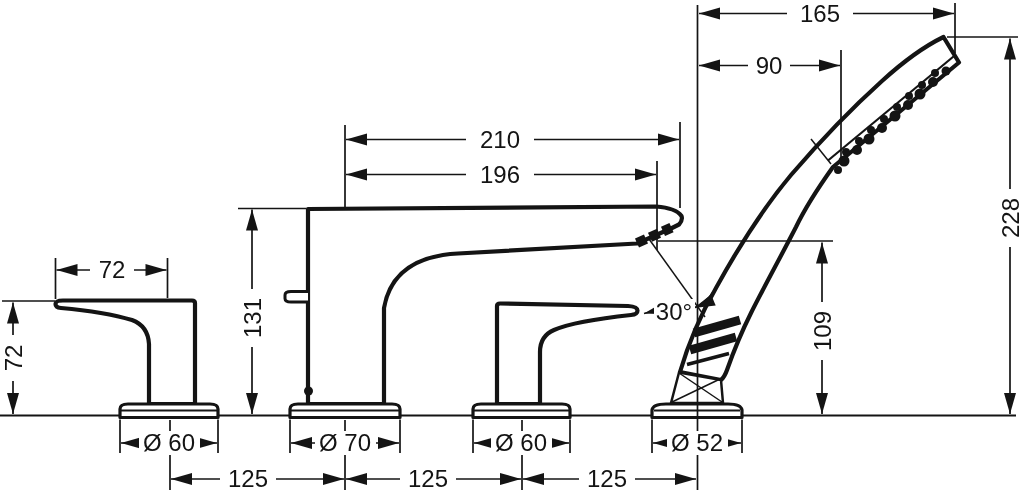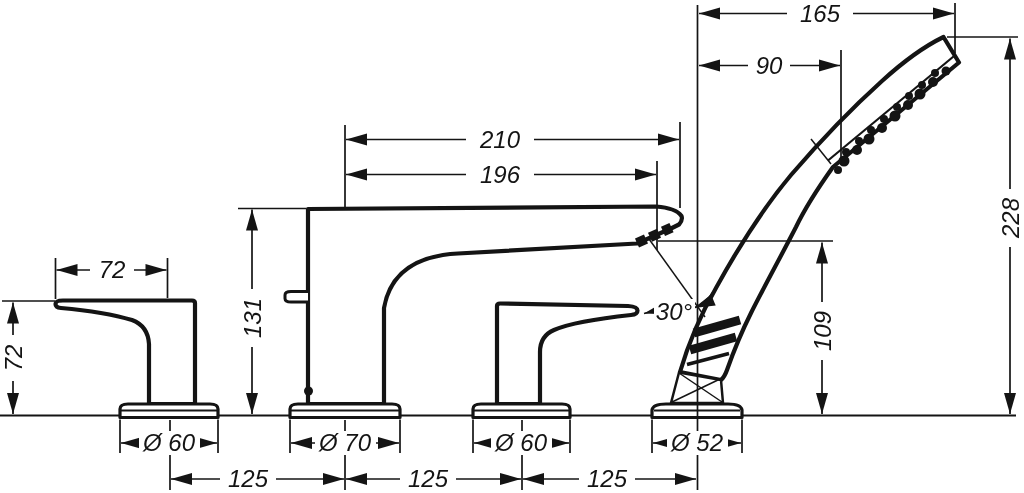--- a/index.html
+++ b/index.html
@@ -1,16 +1,16 @@
 <!DOCTYPE html>
 <html><head>
 <meta charset="utf-8">
 <style>
   html,body{margin:0;padding:0;background:#ffffff;}
-  .stage{width:1024px;height:493px;position:relative;background:#fff;overflow:hidden;font-style:italic;}
+  .stage{width:1024px;height:493px;position:relative;background:#fff;overflow:hidden;}
   svg{display:block;}
   .outline{fill:#ffffff;stroke:#141414;stroke-width:4.2;stroke-linejoin:round;}
   .plate{fill:#ffffff;stroke:#141414;stroke-width:3.2;stroke-linejoin:round;}
   .inner{stroke:#141414;stroke-width:2;fill:none;}
   .thin{stroke:#141414;stroke-width:1.7;fill:none;}
   .thin15{stroke:#141414;stroke-width:1.5;fill:none;}
   .base{stroke:#141414;stroke-width:2.2;fill:none;}
   .dim{stroke:#141414;stroke-width:1.7;fill:none;}
   .band9{stroke:#141414;stroke-width:9;fill:none;}
   .band35{stroke:#141414;stroke-width:3.5;fill:none;}

